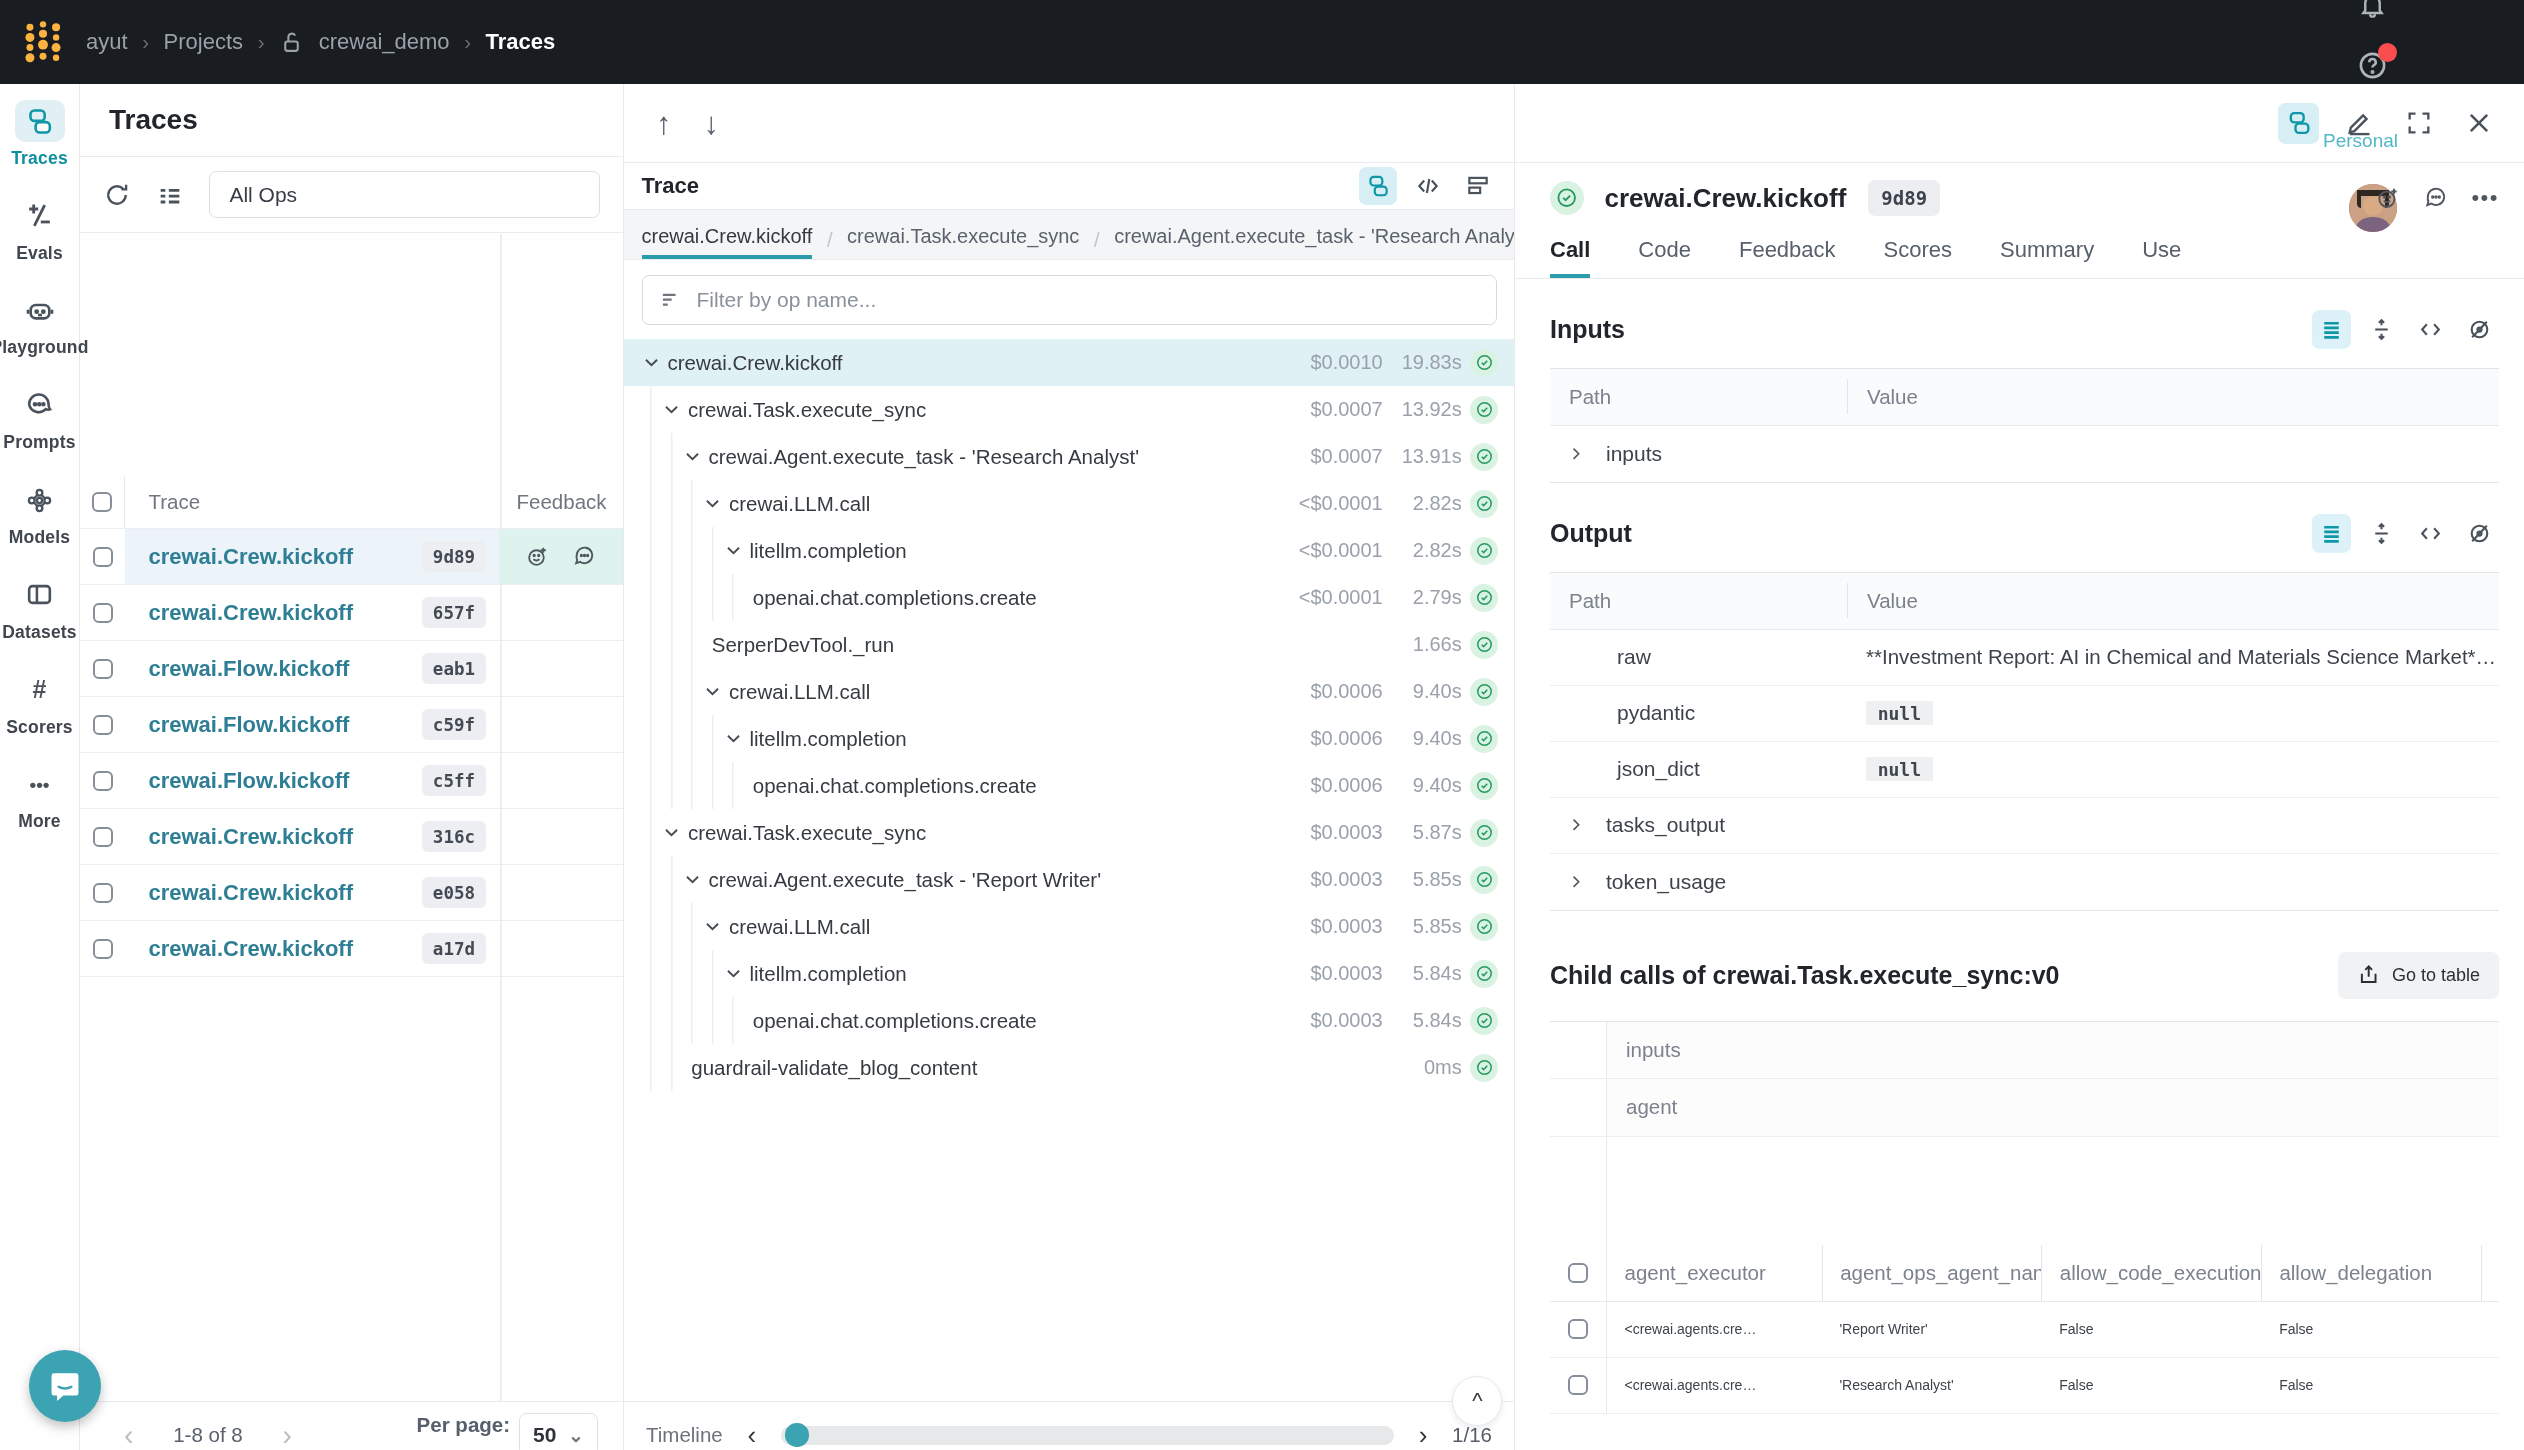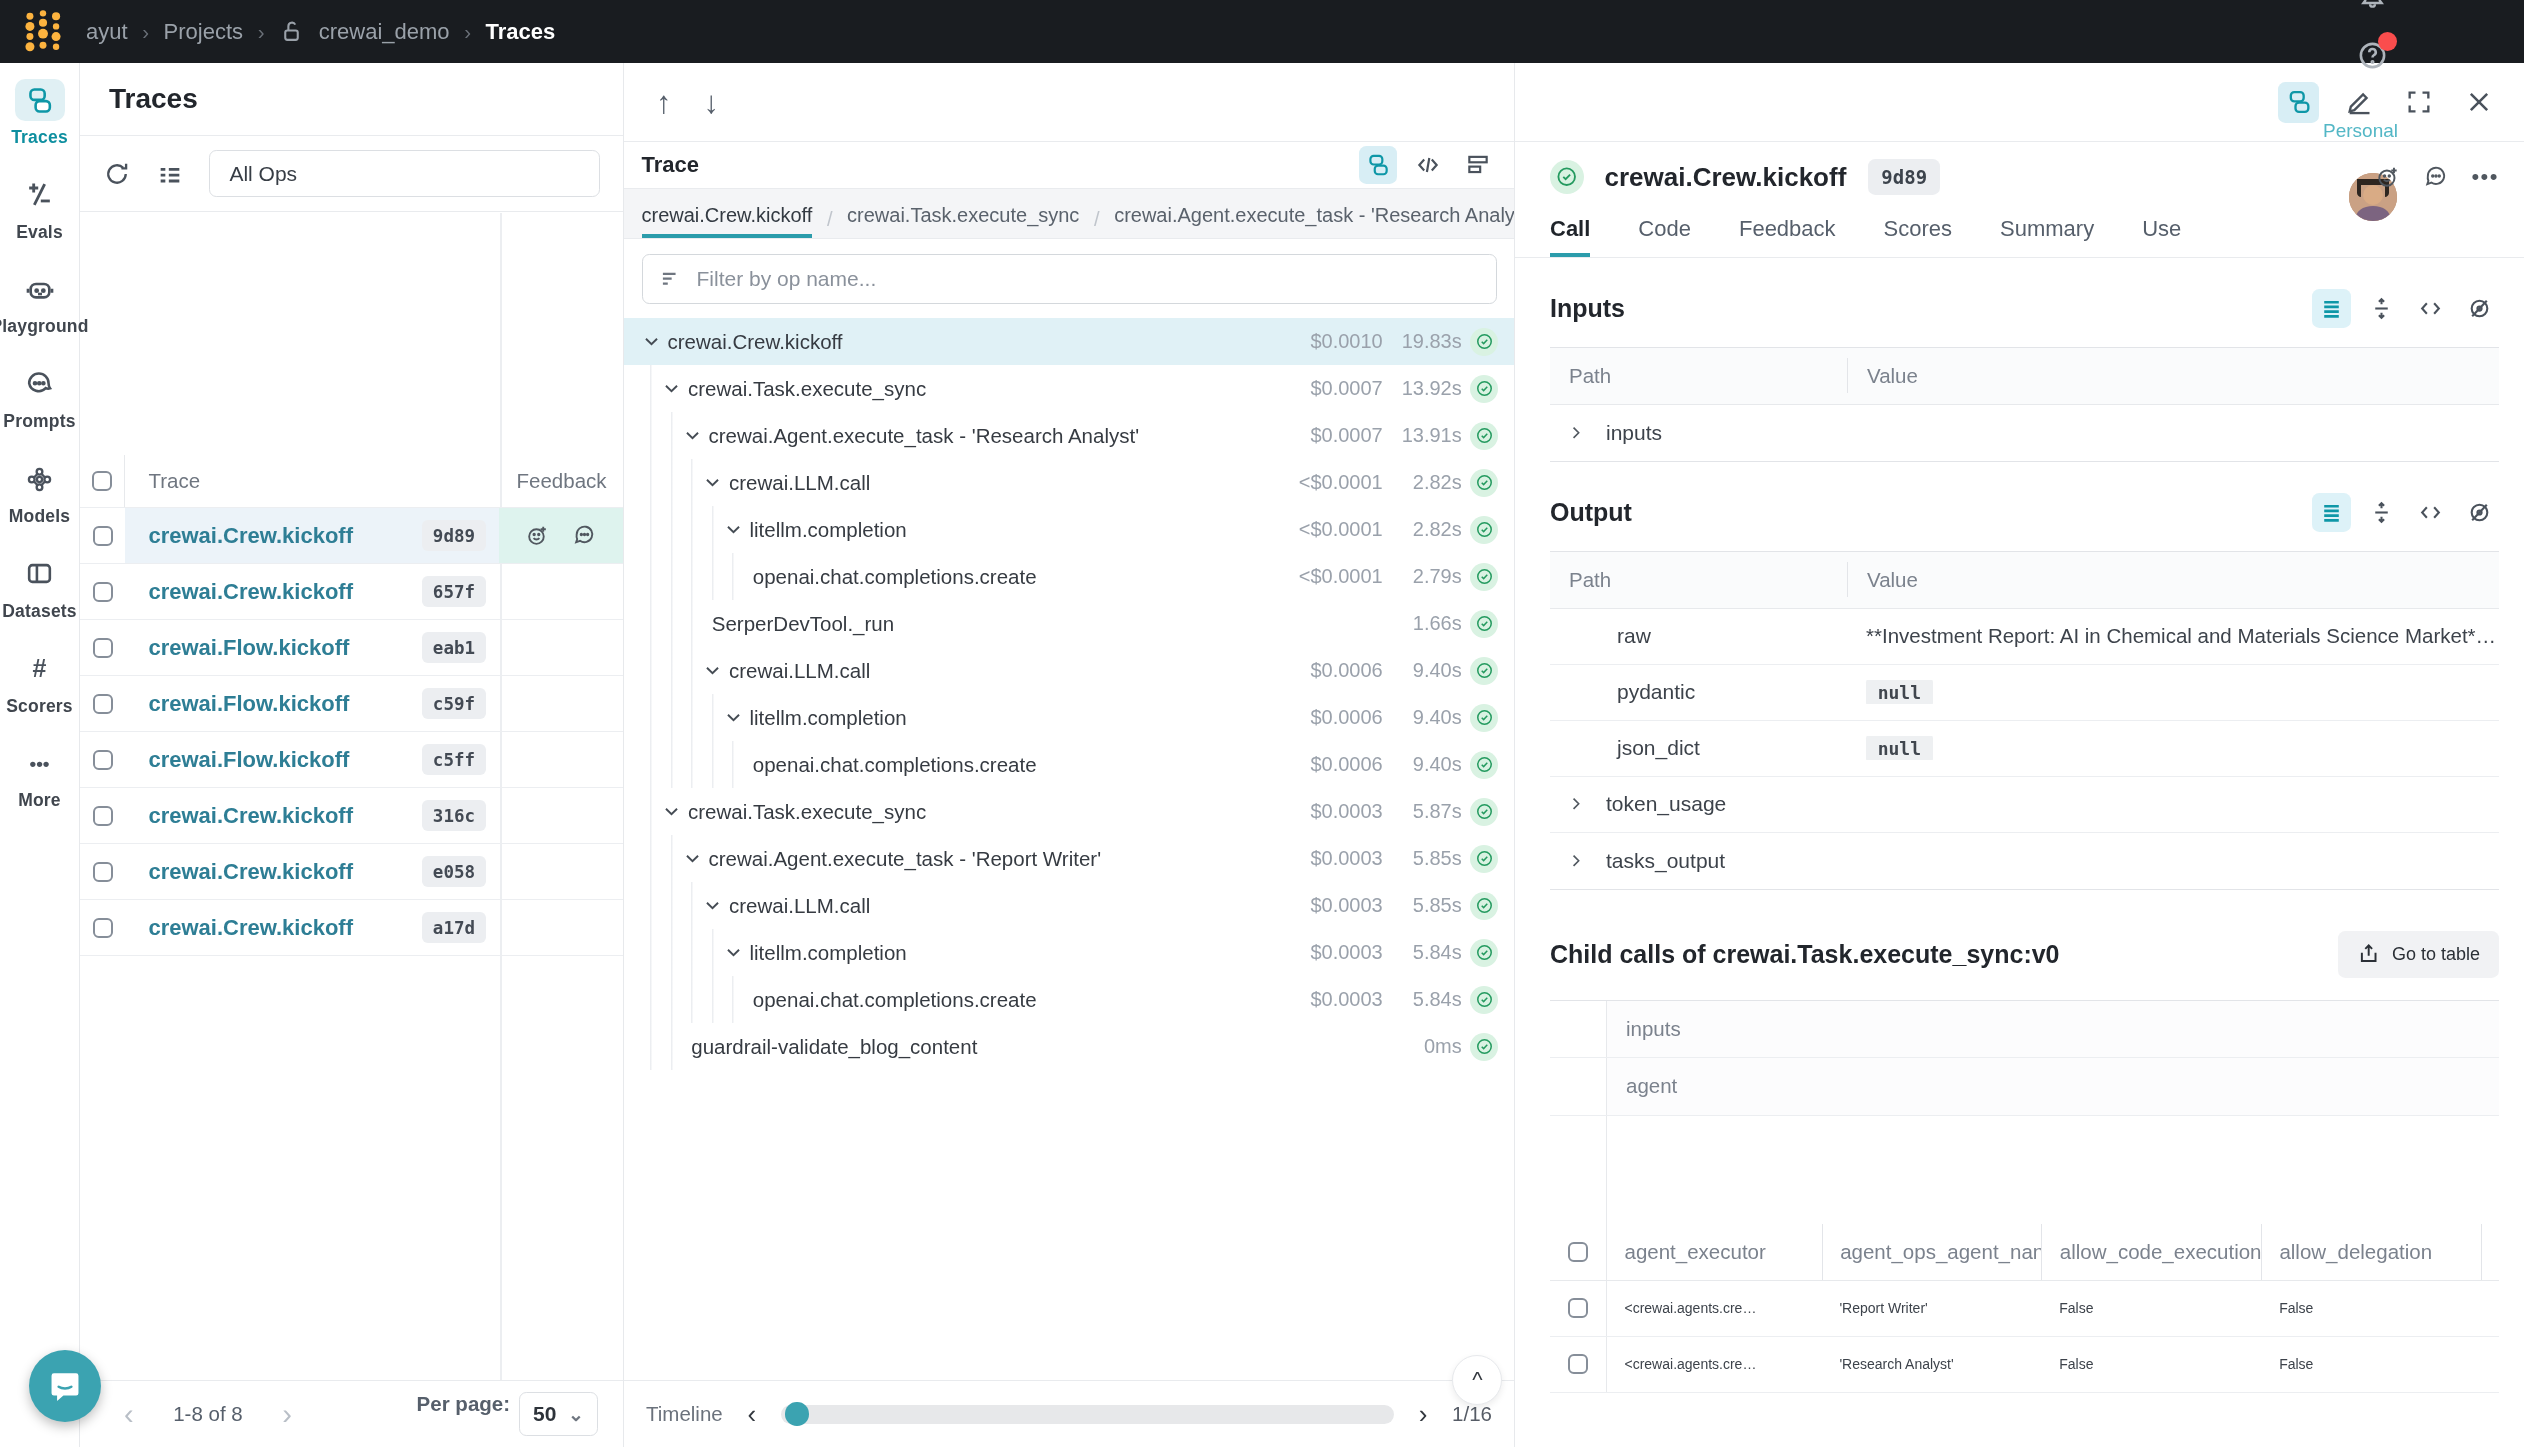--- a/index.html
+++ b/index.html
@@ -1,21 +1,21 @@
 <!DOCTYPE html>
 <html style="font-size:11.7px"><head>
 <meta charset="utf-8">
 <style>
   * { margin:0; padding:0; box-sizing:border-box; }
   html,body { width:2525px; height:1451px; overflow:hidden; background:#fff;
               font-family:"Liberation Sans", sans-serif; -webkit-font-smoothing:antialiased; }
   svg { display:block; }
 
   
-  .topbar { height:63px; background:#191c20; display:flex; align-items:center; padding:0 26px 0 0; }
+  .topbar { height:84px; background:#191c20; display:flex; align-items:center; padding:0 26px 0 0; }
   .logo { width:86px; display:flex; justify-content:center; }
   .crumbs { display:flex; align-items:center; gap:14.6px; font-size:22px; color:#9aa1a9; }
   .crumb { cursor:pointer; }
   .crumb.current { color:#fff; font-weight:700; }
   .crumb-sep { color:#6a7078; font-size:20.5px; }
   .lockicon { display:flex; }
   .top-right { margin-left:auto; display:flex; align-items:center; gap:31px;flex-direction:column; }
   .invite-btn { display:flex; align-items:center; gap:13px; background:#44a6b3; color:#fff;
                 border:none; border-radius:7.3px; height:47px; padding:0 22px; font-size:21px;
                 font-family:inherit; font-weight:600; cursor:pointer; }
@@ -1070,29 +1070,29 @@
         <div class="kv-row">
           <span class="kv-key plain">json_dict</span>
           <span class="kv-val"><span class="null-badge">null</span></span>
         </div>
         <div class="kv-row">
           <span class="kv-chev">
             <svg width="17.5" height="17.5" viewBox="0 0 24 24" fill="none" stroke="currentColor" stroke-width="2.2">
                 <path d="m9 5 7 7-7 7"></path>
               </svg>
           </span>
-          <span class="kv-key">token_usage</span>
+          <span class="kv-key">tasks_output</span>
         </div>
         <div class="kv-row">
           <span class="kv-chev">
             <svg width="17.5" height="17.5" viewBox="0 0 24 24" fill="none" stroke="currentColor" stroke-width="2.2">
                 <path d="m9 5 7 7-7 7"></path>
               </svg>
           </span>
-          <span class="kv-key">tasks_output</span>
+          <span class="kv-key">token_usage</span>
         </div>
       </div>
 
       <div class="cc-head">
         <h3>Child calls of crewai.Task.execute_sync:v0</h3>
         <button class="goto-btn">
           <span>
             <svg width="23.4" height="23.4" viewBox="0 0 24 24" fill="none" stroke="currentColor" stroke-width="2">
               <path d="M12 14V4M8.5 7 12 3.5 15.5 7"></path>
                 <path d="M5 11v8.5h14V11"></path>

